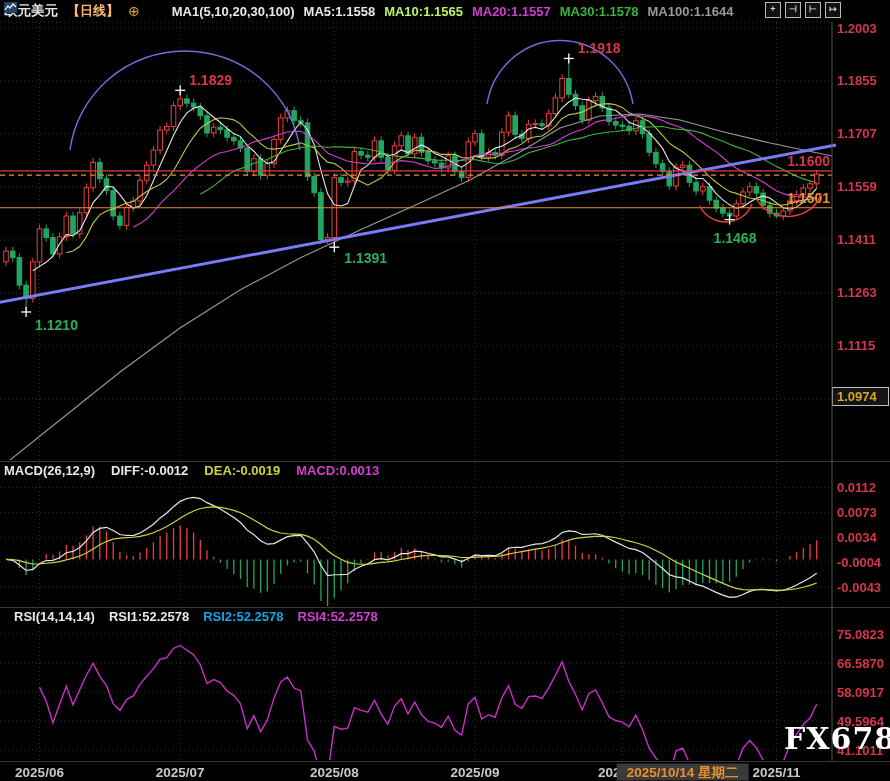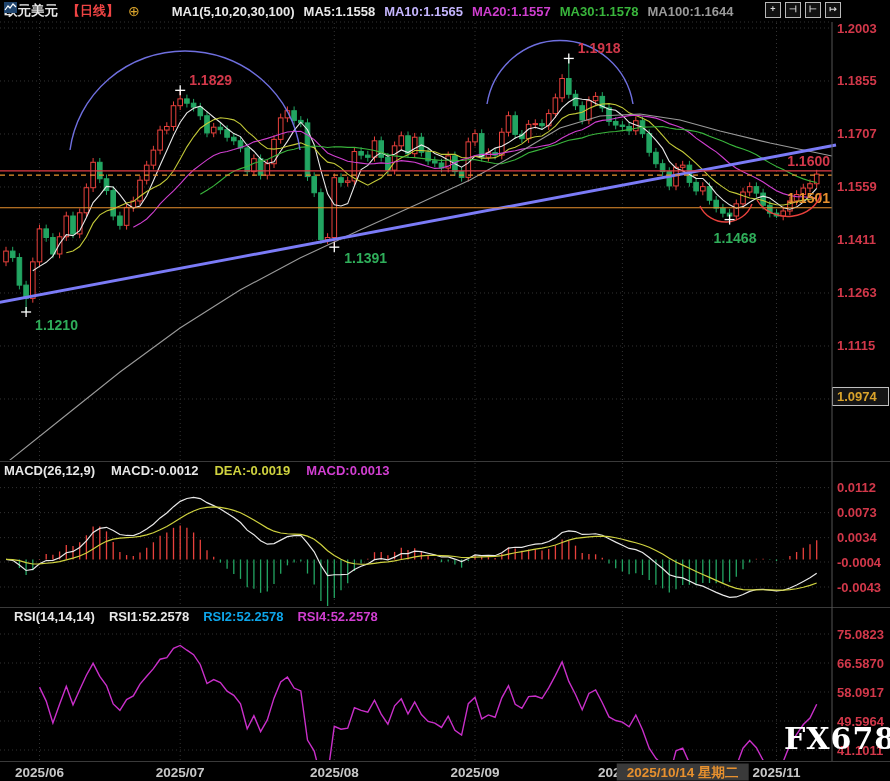--- a/index.html
+++ b/index.html
@@ -497,46 +497,46 @@
       </g>
       <polyline points="39.5,687.161883092821 46.2,701.0919332242856 52.9,723.0716293281814 59.6,704.246420482973 66.30000000000001,686.3024714143824 73,704.7812735969561 79.7,689.7326209960879 86.4,675.260385835991 93.10000000000001,663.3337134674464 99.8,676.417470066391 106.5,685.5368528256142 113.2,703.9470341856253 119.9,710.3283823707364 126.60000000000001,699.6412976572484 133.3,695.869201992233 140,684.1272046006665 146.70000000000002,676.1963495877062 153.4,668.6342394044891 160.1,659.224007739168 166.8,657.5814529663563 173.5,648.3348044259754 180.20000000000002,645.4373588703445 186.9,650.1980296500553 193.6,654.7195202709945 200.3,664.7017125491113 207,683.5689848979043 213.70000000000002,679.6450831622067 220.4,682.4987488738471 227.1,691.2120634175066 233.8,695.4029608578597 240.5,703.8562522618487 247.20000000000002,728.7569435568305 253.9,715.6765166104957 260.6,731.5663614367003 267.3,719.9116662933324 274,698.1242876227248 280.7,682.0107272074056 287.40000000000003,677.043724949039 294.1,688.0209904246286 300.8,690.8869240906363 307.5,740.0222787110131 314.2,751.1033829286539 320.90000000000003,777.2399777830808 327.6,775.1450747178721 334.3,726.3490374897119 341,729.2613876793198 347.7,728.2062458146555 354.40000000000003,707.6975913743515 361.1,710.400651444573 367.8,712.1050883321122 374.5,700.2679730701688 381.2,714.0392912607613 387.90000000000003,724.1851608153625 394.6,705.8169263836312 401.3,698.849306855926 408,713.9153530108946 414.7,701.9833190656078 421.40000000000003,714.4870386351209 428.1,721.3887666344544 434.8,723.1553140474148 441.5,727.4354311751047 448.2,716.2318827548834 454.90000000000003,730.2343397191585 461.6,735.1227496965814 468.3,703.641900763528 475,697.3629607771808 481.7,718.8662471608978 488.40000000000003,714.9418645511528 495.1,717.2593426410683 501.8,697.8795163259997 508.5,685.692056788893 515.2,704.2285809676594 521.9,708.3257194122797 528.6,696.6506105231022 535.3000000000001,696.0702890229746 542,698.5048191857318 548.7,687.8776462559381 555.4,675.3589331547546 562.1,661.9060720067405 568.8000000000001,681.4122153815129 575.5,694.5089874882799 582.2,709.7478109352174 588.9,693.4016544870509 595.6,689.9708544511835 602.3000000000001,702.7617510634884 609,716.9190190686647 615.7,720.5506430181324 622.4,722.0685734425499 629.1,726.7923417666631 635.8000000000001,715.0710370028804 642.5,729.7246109918841 649.2,748.2086064432823 655.9,758.2800709108598 662.6,764.8628868986428 669.3000000000001,776.0203961069986 676,750.8751828218598 682.7,748.1343303538875 689.4,763.0189447719173 696.1,769.8117162197054 702.8000000000001,763.6422327995526 709.5,774.6585846677826 716.2,780.6071539354774 722.9,784.3424411909155 729.6,786.5172418152746 736.3000000000001,766.1166515651258 743,748.2294478792343 749.7,740.5060179822912 756.4,747.6507142390767 763.1,760.2671664733882 769.8000000000001,767.8159973824404 776.5,770.5386838970588 783.2,761.6290599771876 789.9,744.6785185821284 796.6,734.4434661289077 803.3000000000001,724.554320307953 810,718.0806794973612 816.7,704.2115775157199" fill="none" stroke="#c92fc9" stroke-width="1.4" clip-path="url(#cpRsi)"></polyline>
       <line x1="0" y1="461.5" x2="890" y2="461.5" stroke="#3a3a3a"></line>
       <line x1="0" y1="607.5" x2="890" y2="607.5" stroke="#3a3a3a"></line>
       <line x1="0" y1="761.5" x2="890" y2="761.5" stroke="#3a3a3a"></line>
       <line x1="832" y1="22" x2="832" y2="761" stroke="#555"></line>
     </svg>
 
   <div class="legend">
     <span class="sym">欧元美元</span>
-    <span style="color: #ef4444;">【日线】</span>
+    <span style="color: #fdba74;">【日线】</span>
     <span class="plus" style="color: rgb(217, 163, 43);">⊕</span>
     <span class="cicon">
       <svg width="14" height="13">
           <rect x="0" y="1" width="13" height="11" fill="#20456e"></rect>
           <polyline points="1,9 4,5 6,7 9,3 12,6" fill="none" stroke="#fff" stroke-width="1.2"></polyline>
         </svg>
     </span>
     <span>MA1(5,10,20,30,100)</span>
     <span style="color: rgb(232, 232, 232);">MA5:1.1558</span>
-    <span style="color: #c4b5fd;">MA10:1.1565</span>
+    <span style="color: #bef264;">MA10:1.1565</span>
     <span style="color: rgb(207, 63, 207);">MA20:1.1557</span>
     <span style="color: rgb(57, 181, 60); text-align: right;">MA30:1.1578</span>
     <span style="color: rgb(154, 154, 154);">MA100:1.1644</span>
   </div>
 
   <div class="toolbar">
     <div class="tool">+</div>
     <div class="tool">⊣</div>
     <div class="tool">⊢</div>
     <div class="tool">↦</div>
   </div>
 
   <div class="panelhdr macdhdr">
     <span>MACD(26,12,9)</span>
-    <span style="color: rgb(232, 232, 232);">MACD:-0.0012</span>
+    <span style="color: rgb(232, 232, 232);">DIFF:-0.0012</span>
     <span style="color: rgb(207, 210, 63);">DEA:-0.0019</span>
     <span style="color: rgb(210, 63, 210);">MACD:0.0013</span>
   </div>
 
   <div class="panelhdr rsihdr">
     <span>RSI(14,14,14)</span>
     <span style="color: rgb(232, 232, 232);">RSI1:52.2578</span>
     <span style="color: #0ea5e9;">RSI2:52.2578</span>
     <span style="color: rgb(210, 63, 210);">RSI4:52.2578</span>
   </div>

